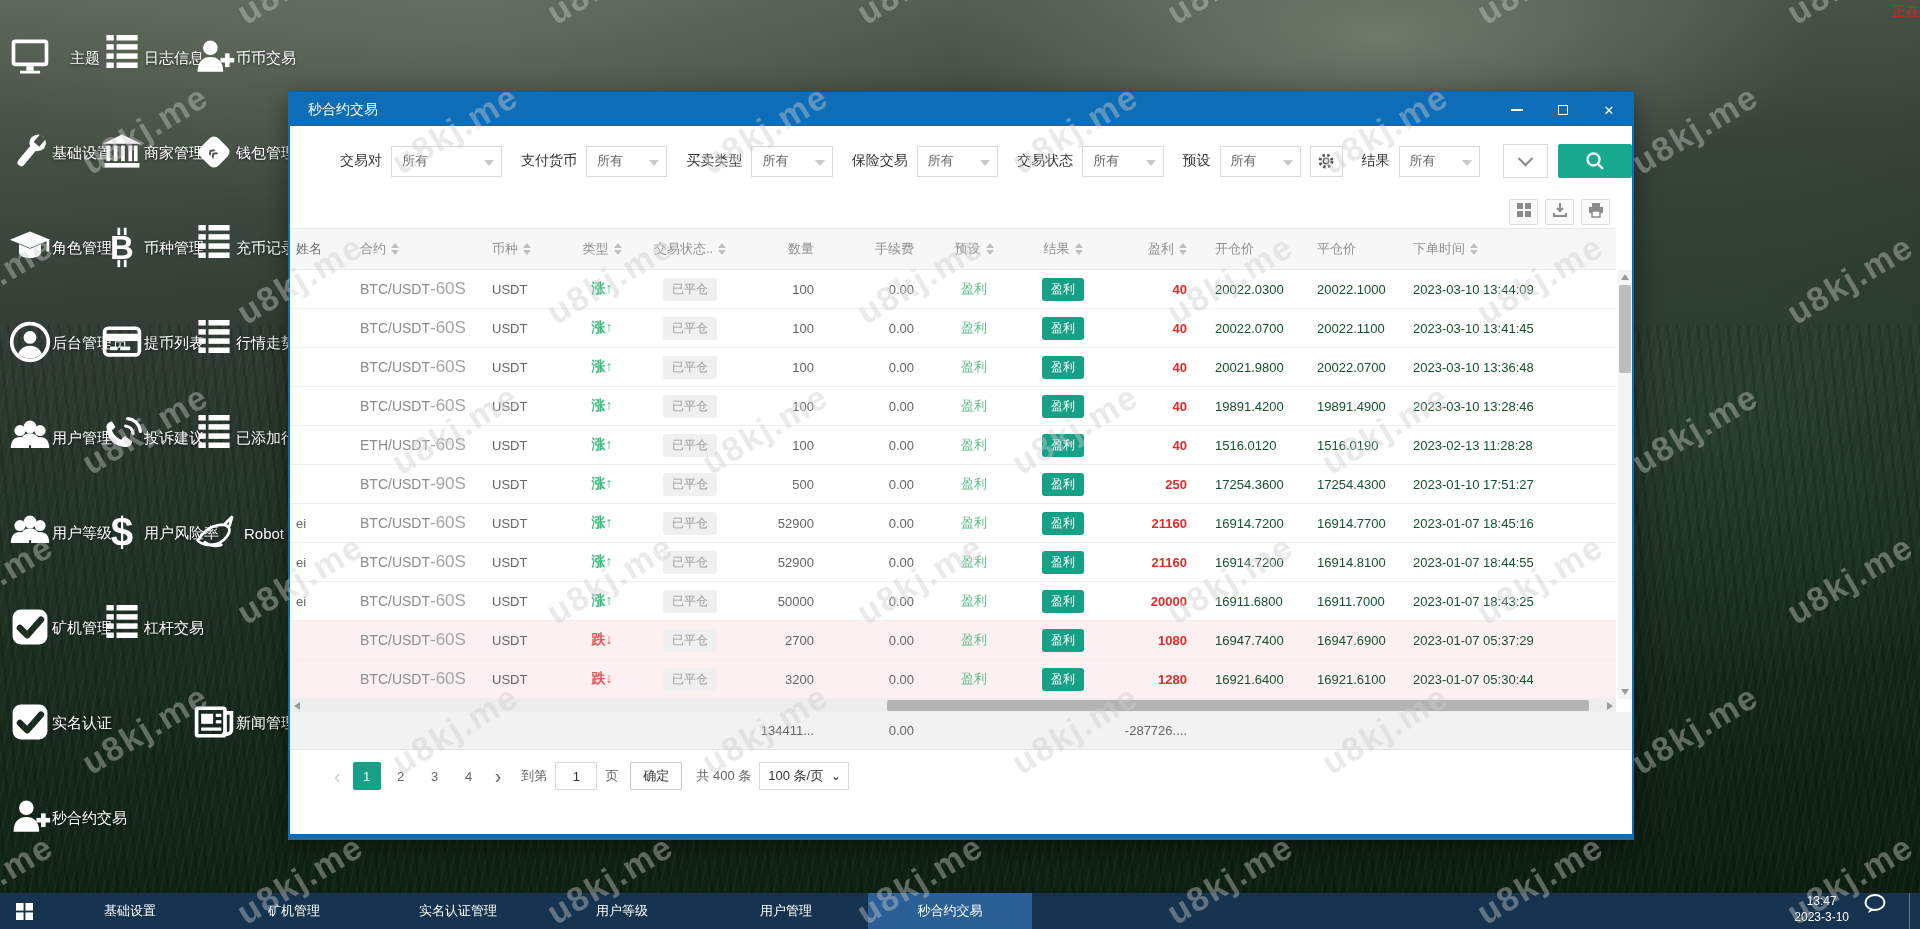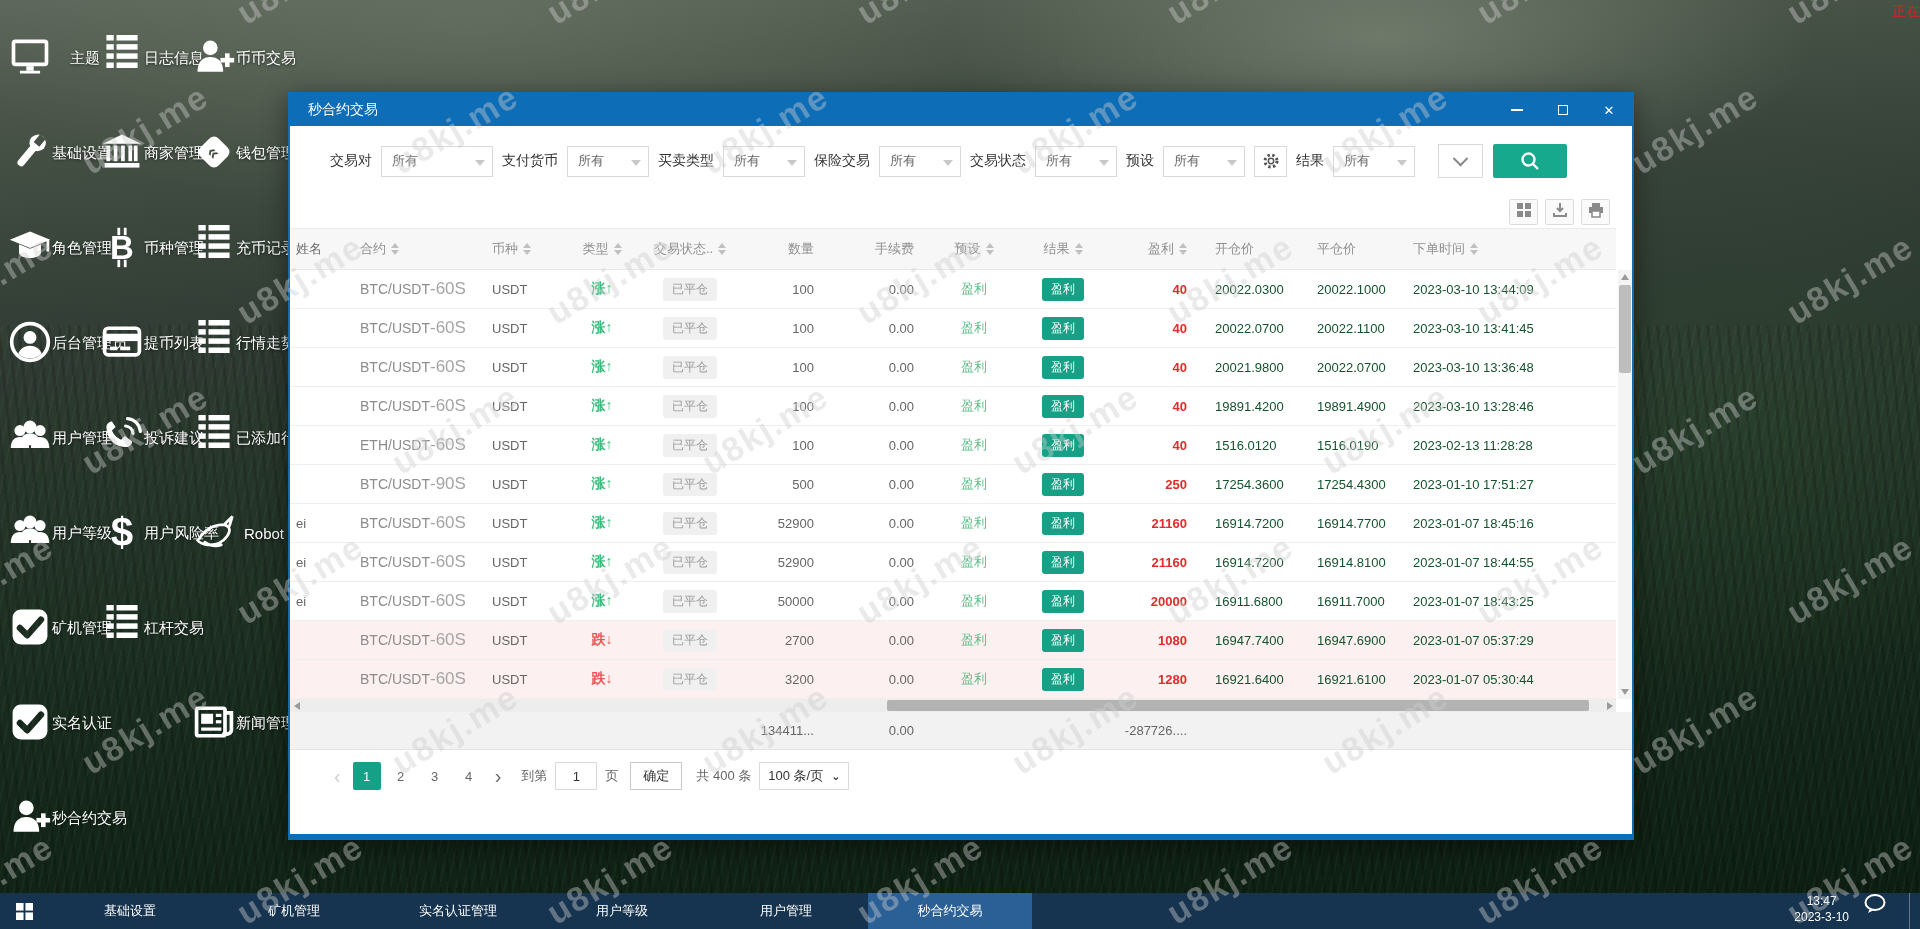--- a/index.html
+++ b/index.html
@@ -28,21 +28,21 @@
   
   #win{position:absolute;left:288px;top:92px;width:1346px;height:748px;background:#fff;
        border:2px solid #0d6db7;border-bottom-width:6px;z-index:10;box-shadow:0 6px 24px rgba(0,0,0,.45);}
   #titlebar{height:32px;background:#0d6db7;display:flex;align-items:center;color:#fff;}
   #titlebar .wtitle{font-size:14px;padding-left:18px;flex:1;}
   .wctrl{width:46px;height:32px;display:flex;align-items:center;justify-content:center;color:#fff;cursor:pointer;font-size:13px;}
   .wctrl .minbar{display:block;width:12px;height:2px;background:#fff;}
   .wctrl .maxbox{display:block;width:10px;height:10px;border:1px solid #fff;}
   
   #filterbar{height:70px;display:flex;align-items:center;padding-left:40px;gap:9px;background:#fff;}
-  .flabel{font-size:14px;color:#333;white-space:nowrap;}
+  .flabel{font-size:14px;color:#333;margin-left:10px;white-space:nowrap;}
   .fselect{position:relative;height:31px;border:1px solid #d9d9d9;background:#fff;display:flex;align-items:center;
            padding:0 20px 0 10px;font-size:13px;color:#666;cursor:pointer;}
   .fselect .caret{position:absolute;right:7px;top:13px;width:0;height:0;border-left:5px solid transparent;border-right:5px solid transparent;border-top:6px solid #c9c9c9;}
   .sqbtn{height:31px;width:33px;border:1px solid #d9d9d9;background:#fff;display:flex;align-items:center;justify-content:center;cursor:pointer;}
   .chevbtn{height:34px;width:45px;border:1px solid #d9d9d9;background:#fff;display:flex;align-items:center;justify-content:center;cursor:pointer;margin-left:14px;}
   .chev{width:11px;height:11px;border-right:2px solid #888;border-bottom:2px solid #888;transform:rotate(45deg) translate(-2px,-2px);}
   #searchbtn{height:34px;width:74px;background:#17a98e;border:none;display:flex;align-items:center;justify-content:center;cursor:pointer;border-radius:2px;}
   
   #toolsrow{height:32px;display:flex;justify-content:flex-end;align-items:center;gap:7px;padding-right:22px;}
   .toolbtn{width:29px;height:26px;border:1px solid #dcdcdc;background:#fafafa;display:flex;align-items:center;justify-content:center;cursor:pointer;border-radius:2px;}

